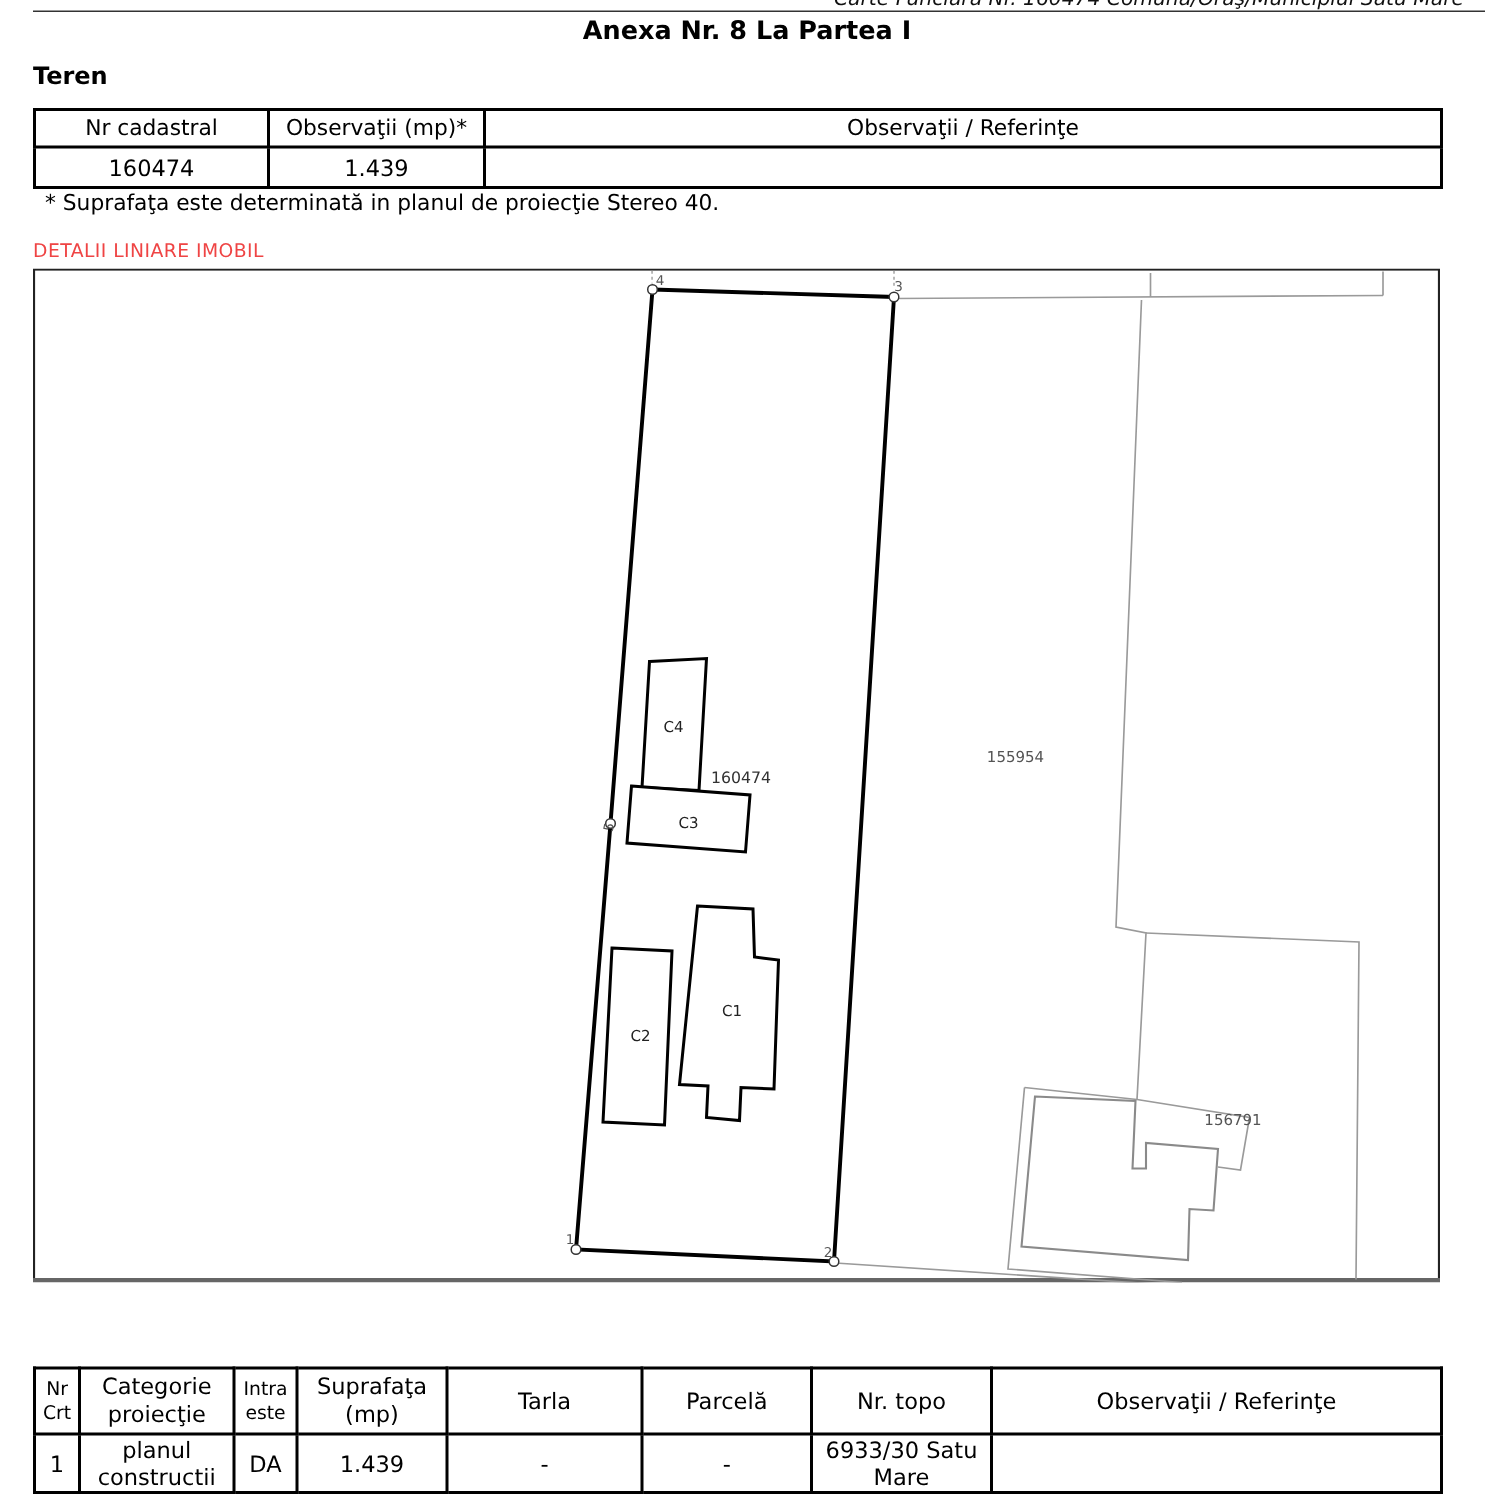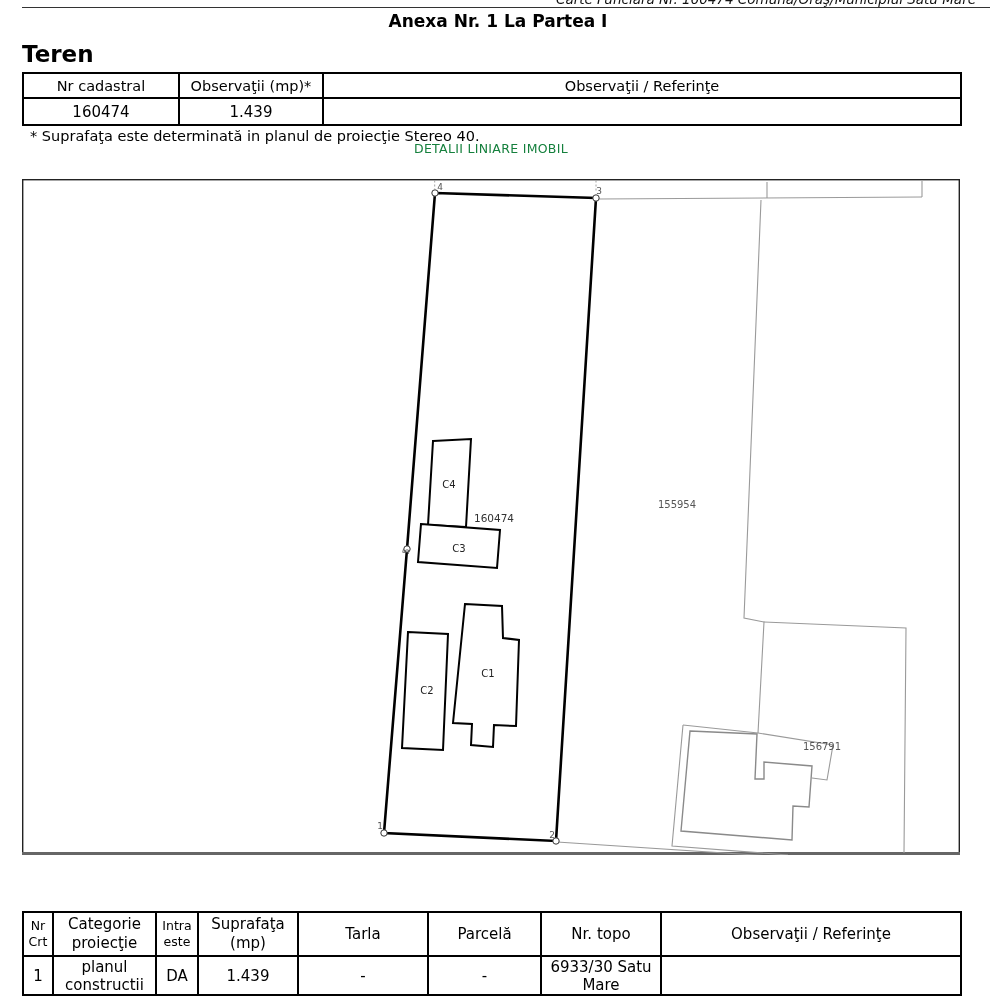--- a/index.html
+++ b/index.html
@@ -8,49 +8,49 @@
     position:relative; width:996px; height:1003px; overflow:hidden;
     background:#fff; color:#000;
     font-family:"DejaVu Sans","Liberation Sans",sans-serif;
   }
   .abs { position:absolute; }
   
   #topline-clip { left:0; top:0; width:996px; height:8px; overflow:hidden; }
   #topline-text { position:absolute; top:-9px; right:20px; font-style:italic; font-size:13.5px; line-height:16px; color:#111; white-space:nowrap; }
   #toprule { left:22px; top:7px; width:968px; height:0; border-top:1.6px solid #333; }
   #doc-title { left:0; top:11px; width:996px; text-align:center; font-size:17px; font-weight:bold; }
-  .section-heading { font-size:23px; font-weight:bold; color:#000; }
+  .section-heading { font-size:16px; font-weight:bold; color:#000; }
   #teren-heading { left:22px; top:41px; }
   #date-heading { left:22px; top:885px; }
   
   table.doc { border-collapse:collapse; table-layout:fixed; width:938px; background:#fff; }
   table.doc td, table.doc th { border:2px solid #000; text-align:center; vertical-align:middle; font-weight:normal; padding:0 2px; overflow:hidden;margin-left:28px; }
   #teren-table { left:22px; top:72px; }
   #teren-table th { height:25px; font-size:14.5px; }
   #teren-table td { height:27px; font-size:15px; }
   #footnote { left:30px; top:128px; font-size:14.5px; }
-  #map-title { left:22px; top:141px; width:938px; text-align:center; font-size:12.5px; letter-spacing:.3px; color:#15803d; }
+  #map-title { left:22px; top:159px; width:938px; text-align:left; font-size:12.5px; letter-spacing:.3px; color:#ef4444; }
   #map-svg { left:22px; top:179px; }
   #date-table { left:22px; top:911px; }
   #date-table th { height:44px; font-size:15px; line-height:1.25; }
   #date-table td { height:39px; font-size:15px; line-height:1.2; }
   .small-head { font-size:12.5px !important; }
   svg text { font-family:"DejaVu Sans","Liberation Sans",sans-serif; }
 </style>
 </head>
 <body>
 
 <div id="page">
 
   <div id="topline-clip" class="abs">
     <span id="topline-text">Carte Funciara Nr. 160474 Comuna/Oraş/Municipiul Satu Mare</span>
   </div>
   <div id="toprule" class="abs"></div>
 
-  <div id="doc-title" class="abs">Anexa Nr. 1 La Partea I</div>
+  <div id="doc-title" class="abs">Anexa Nr. 8 La Partea I</div>
 
   <div id="teren-heading" class="abs section-heading">Teren</div>
 
   <table id="teren-table" class="doc abs">
     <colgroup>
         <col style="width:156px">
         <col style="width:144px">
         <col style="width:638px">
       </colgroup>
     <tbody>

